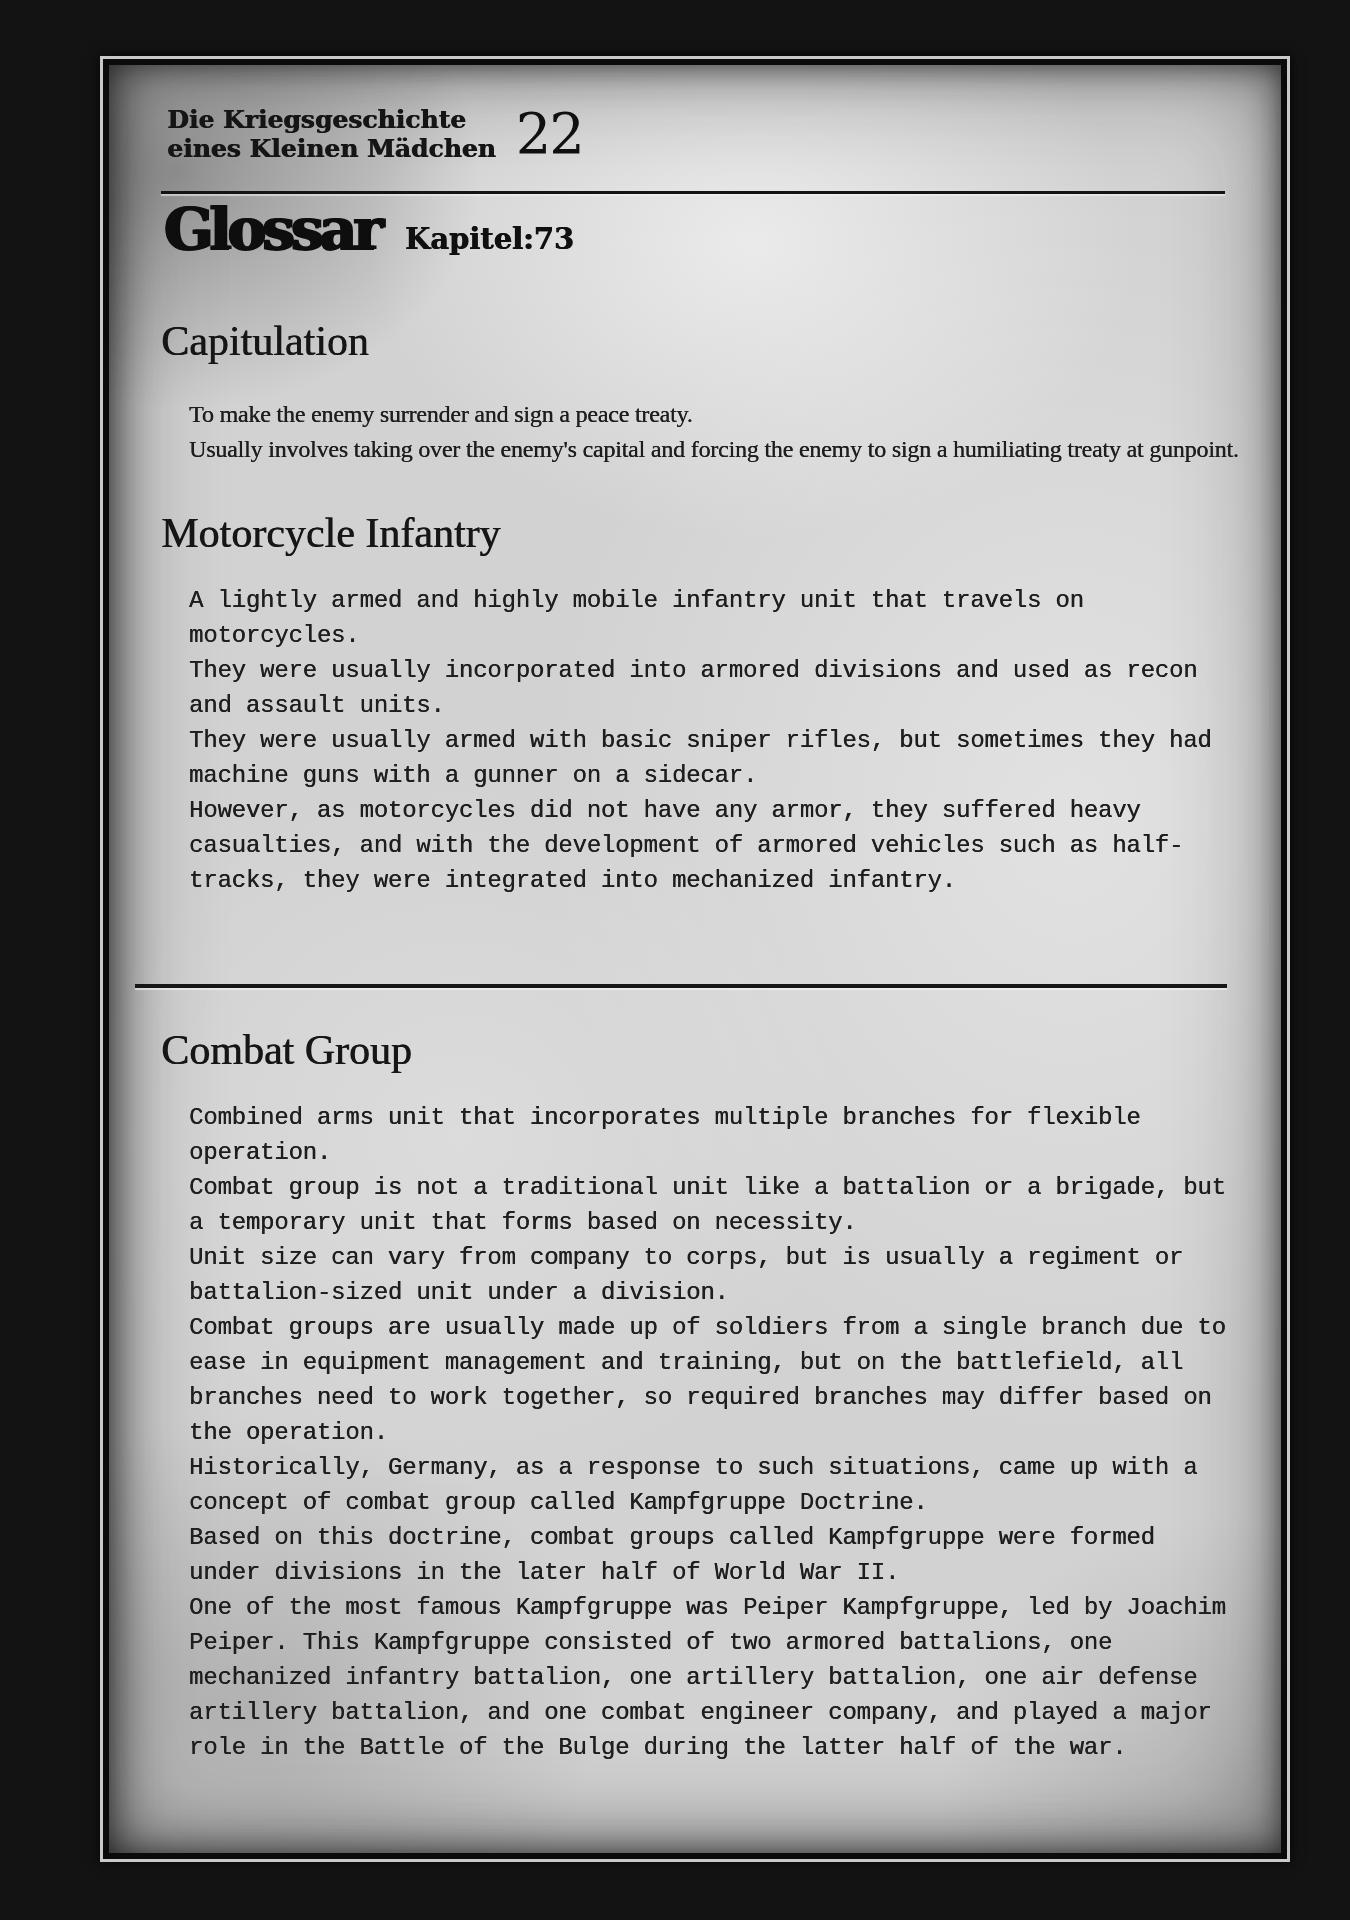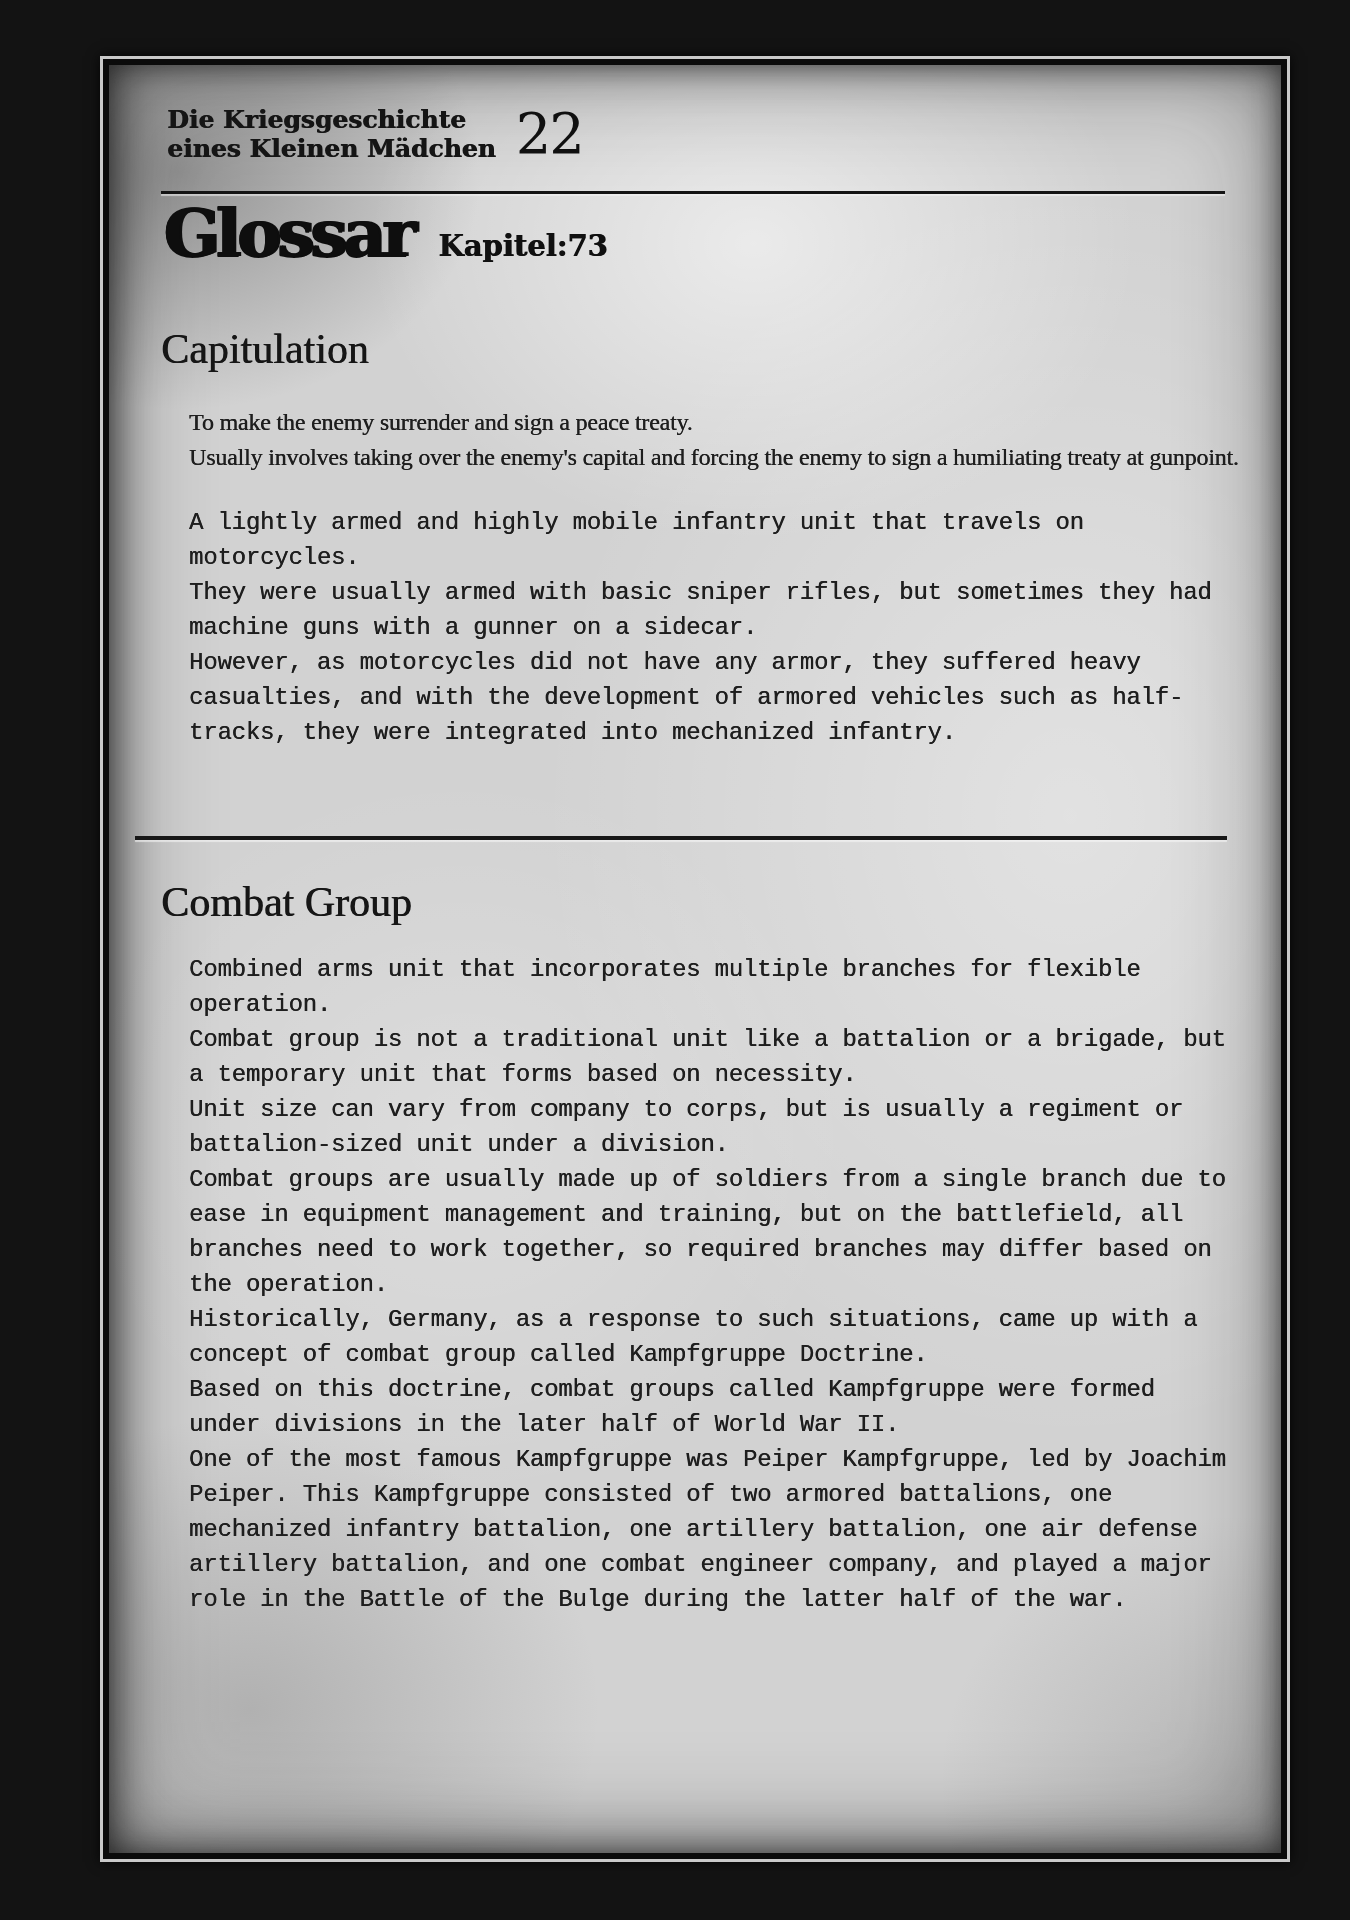--- a/index.html
+++ b/index.html
@@ -89,21 +89,21 @@
     box-shadow: 0 2px 1px rgba(245,245,245,0.55);
   }
   .title-row {
     display: flex;
     align-items: baseline;
     gap: 26px;
     margin: 8px 0 0 2px;
   }
   .glossar {
     font-family: "DejaVu Serif", serif;
-    font-size: 66px;
+    font-size: 58px;
     line-height: 0.95;
     font-weight: bold;
     letter-spacing: -4px;
     color: #0e0e0e;
     text-shadow: 2.5px 0 0 currentColor, 0 1px 0 currentColor;
   }
   .chapter {
     font-family: "DejaVu Serif", serif;
     font-size: 29px;
     font-weight: bold;
@@ -168,22 +168,24 @@
           <span class="glossar">Glossar</span>
           <span class="chapter">Kapitel:73</span>
         </div>
 
         <h2 class="section-heading h-capitulation">Capitulation</h2>
         <div class="section-body">
           <p>To make the enemy surrender and sign a peace treaty.</p>
           <p>Usually involves taking over the enemy's capital and forcing the enemy to sign a humiliating treaty at gunpoint.</p>
         </div>
 
+        <h2 class="section-heading h-motorcycle">Motorcycle Infantry</h2>
         <div class="section-body tight">
           <p>A lightly armed and highly mobile infantry unit that travels on motorcycles.</p>
+          <p>They were usually incorporated into armored divisions and used as recon and assault units.</p>
           <p>They were usually armed with basic sniper rifles, but sometimes they had machine guns with a gunner on a sidecar.</p>
           <p>However, as motorcycles did not have any armor, they suffered heavy casualties, and with the development of armored vehicles such as half-tracks, they were integrated into mechanized infantry.</p>
         </div>
 
         <div class="divider"></div>
 
         <h2 class="section-heading h-combat">Combat Group</h2>
         <div class="section-body tight">
           <p>Combined arms unit that incorporates multiple branches for flexible operation.</p>
           <p>Combat group is not a traditional unit like a battalion or a brigade, but a temporary unit that forms based on necessity.</p>

